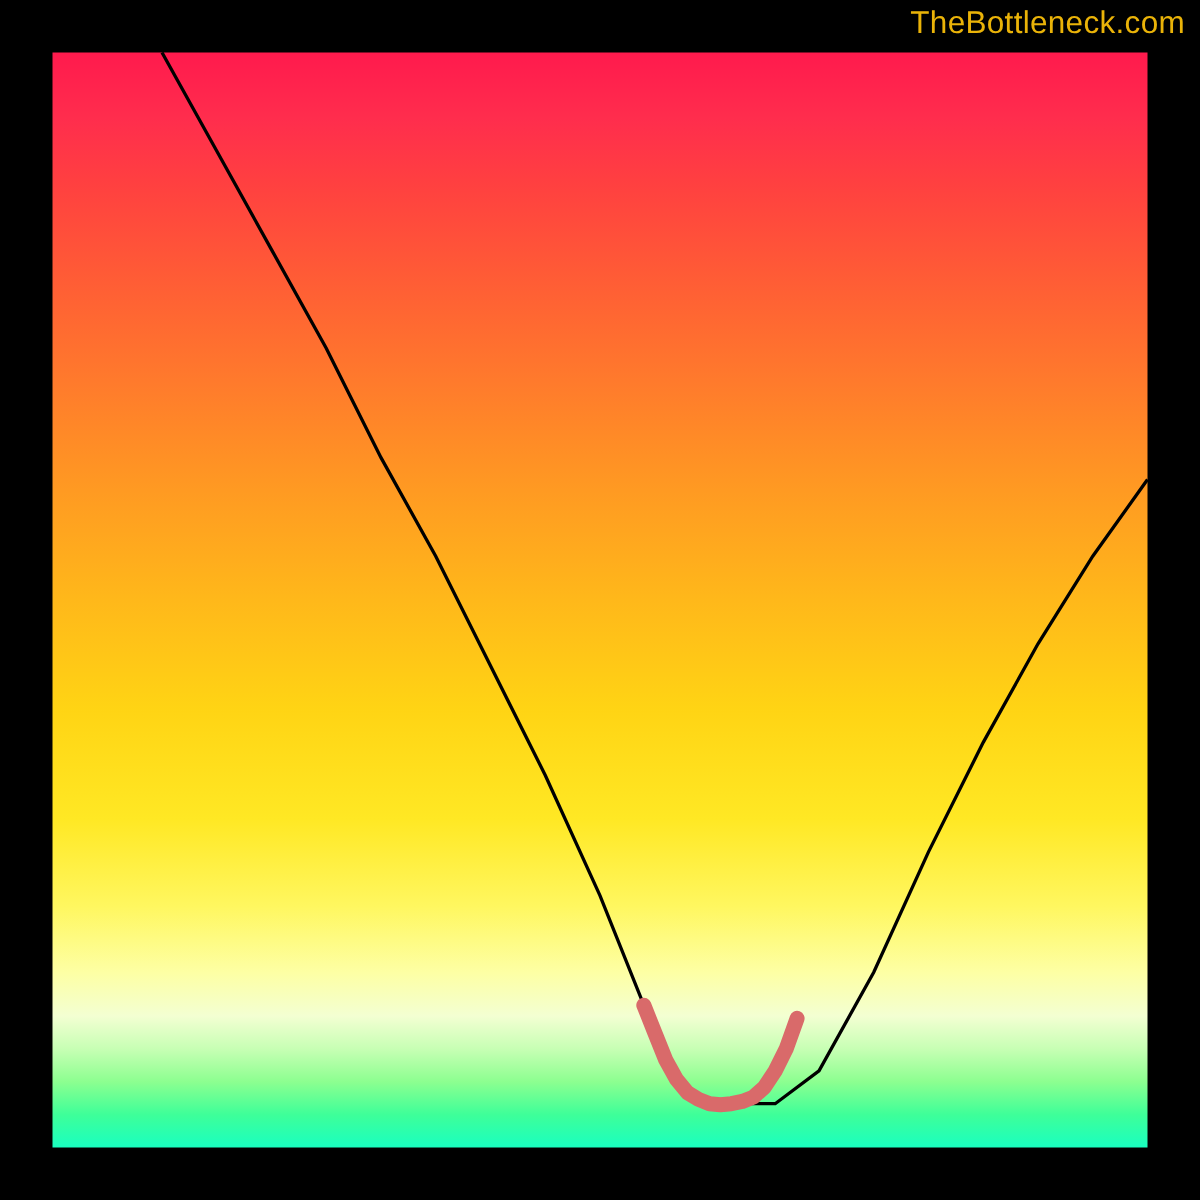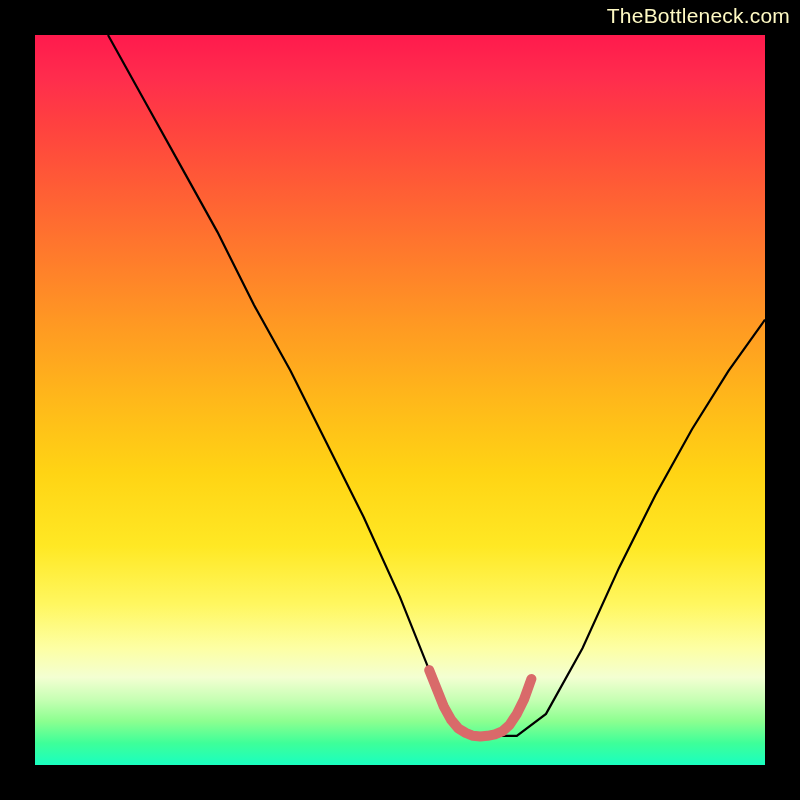--- a/index.html
+++ b/index.html
@@ -42,21 +42,21 @@
       #c7ffb4 91%,
       #8cff90 94%,
       #3eff99 97%,
       #19ffc0 100%
     );
   }
   .watermark {
     position: absolute;
     top: 4px;
     right: 10px;
-    color: #fef9c3;
+    color: #eab308;
     font-size: 21px;
     font-weight: 500;
     letter-spacing: 0.2px;
   }
   svg.plot-lines {
     position: absolute;
     left: 35px;
     top: 35px;
     width: 730px;
     height: 730px;

